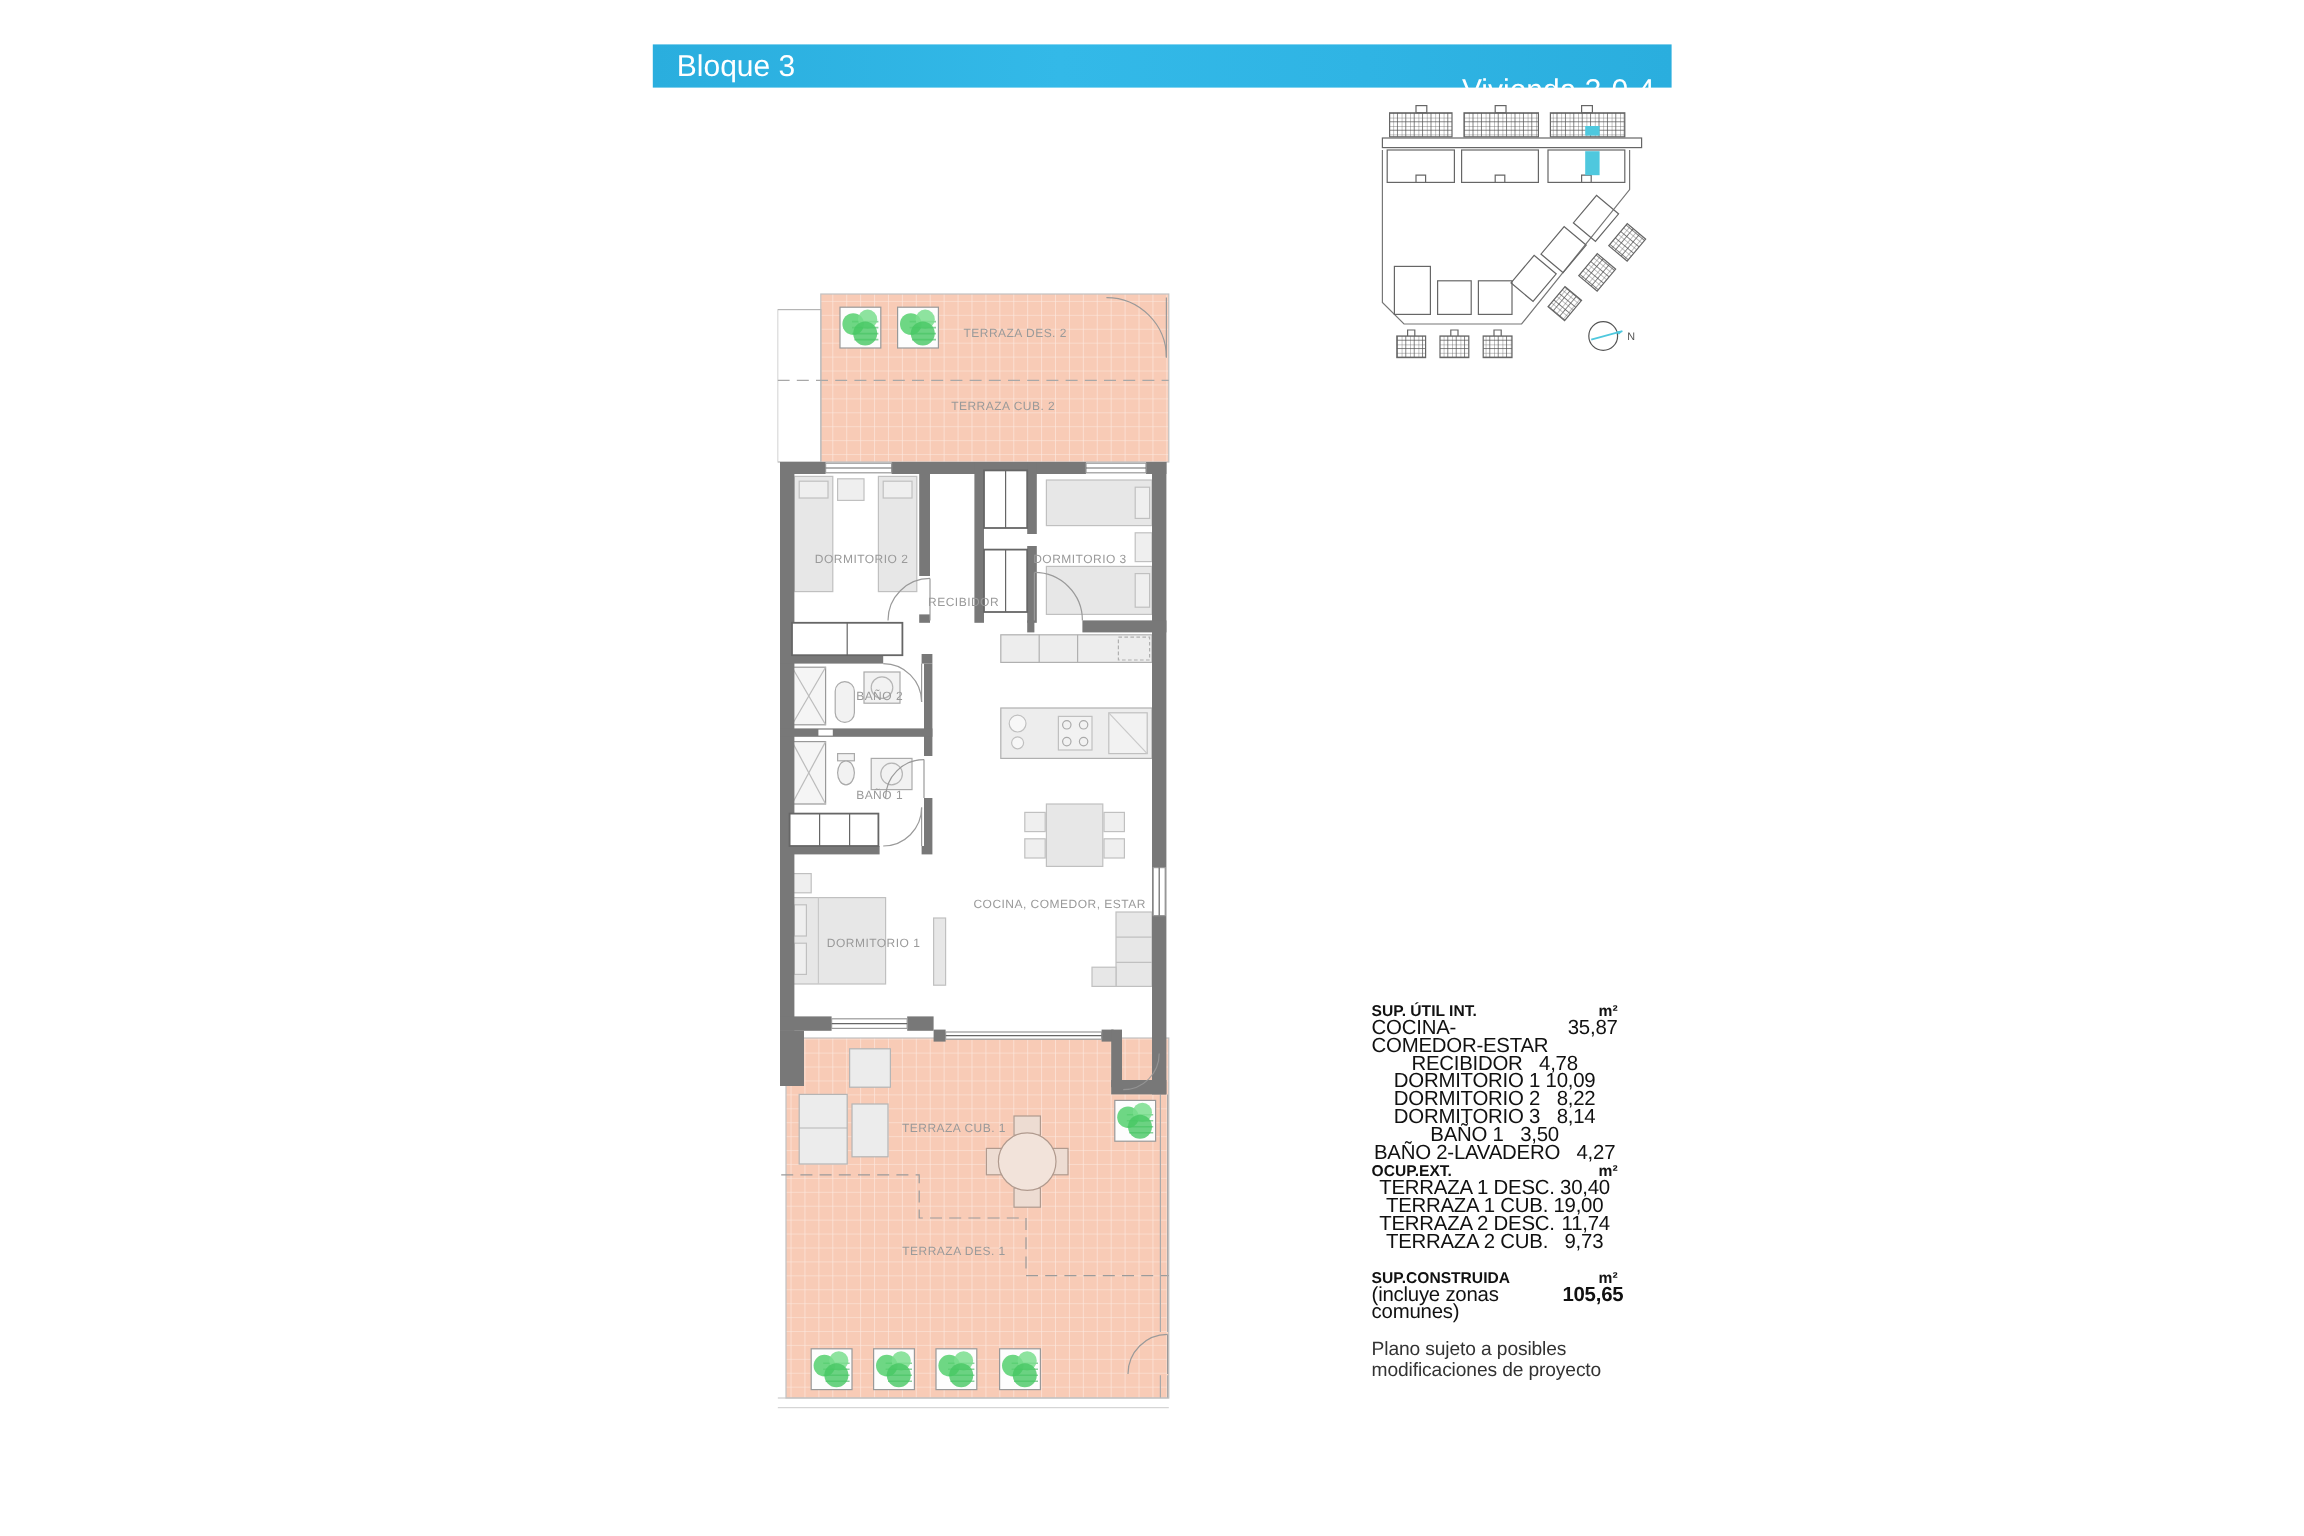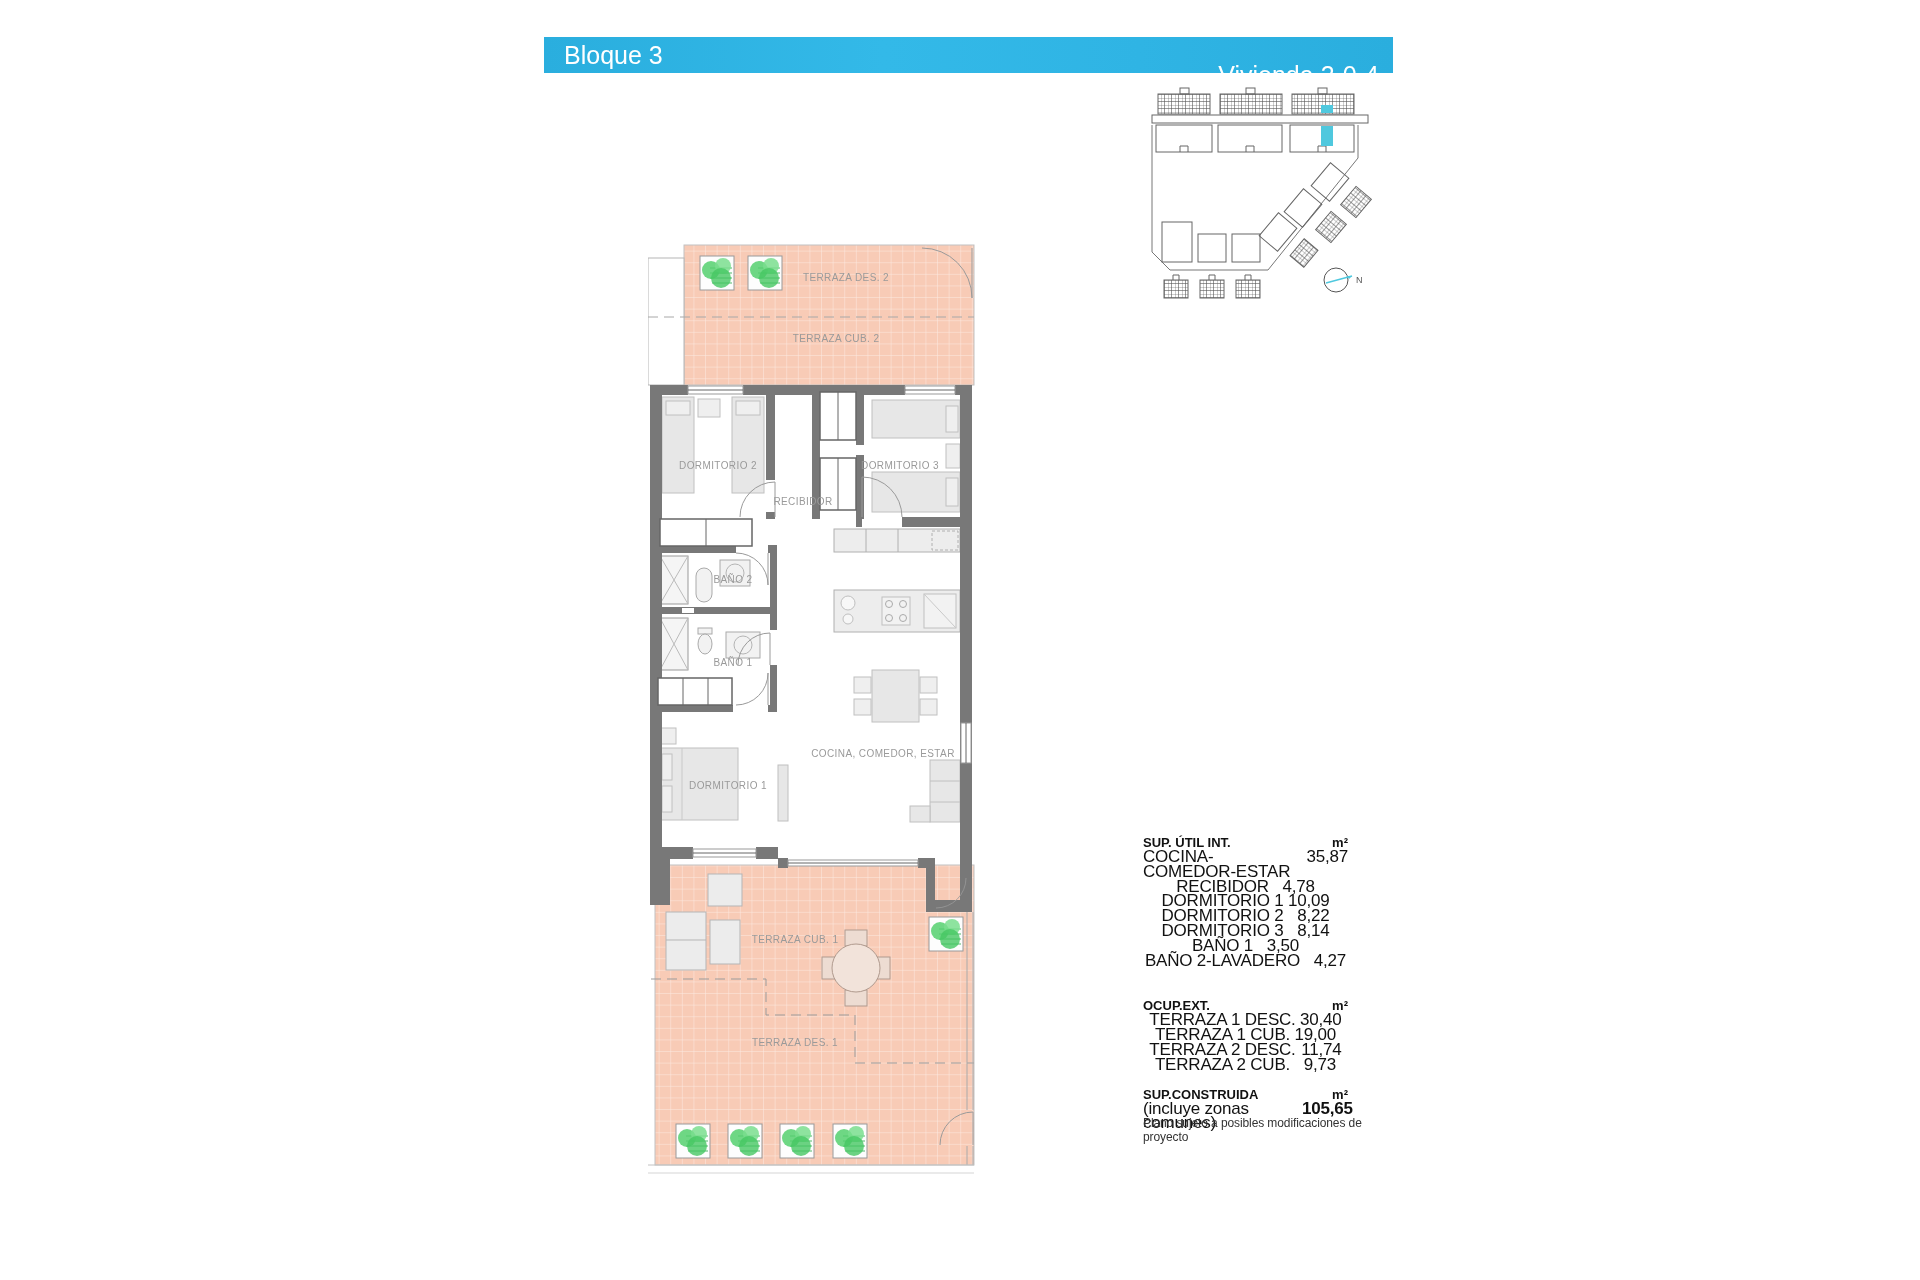--- a/index.html
+++ b/index.html
@@ -19,26 +19,26 @@
   
   .plan-wrap{position:absolute;left:648px;top:240px;width:330px;height:940px;}
   .site-wrap{position:absolute;left:1140px;top:84px;width:280px;height:240px;}
   svg text{font-family:"Liberation Sans", sans-serif;}
   .room-label{fill:#9a9a9a;font-size:10px;letter-spacing:.4px;}
   
   .areas{position:absolute;left:1143px;top:835px;width:205px;color:#111;}
   .areas .t-head{display:flex;justify-content:space-between;font-weight:bold;font-size:13px;line-height:15px;gap:24px;}
   .areas .row{display:flex;justify-content:center;font-size:17px;line-height:14.8px;letter-spacing:-.2px;}
   .areas .row .val{text-align:right;min-width:46px;}
-  .gap30{margin-top:30px;}
+  .gap30{}
   .gap14{margin-top:14px;}
   .bold{font-weight:bold;}
   .footnote{
     position:absolute;left:1143px;top:1116px;width:240px;
-    font-size:12px;color:#333;letter-spacing:-.1px;
+    font-size:16px;color:#333;letter-spacing:-.1px;
   }
 </style>
 </head>
 <body>
 
 <div class="header-bar">
   <span class="hl">Bloque 3</span>
   <span class="hr">Vivienda 3-0-4</span>
 </div>
 

